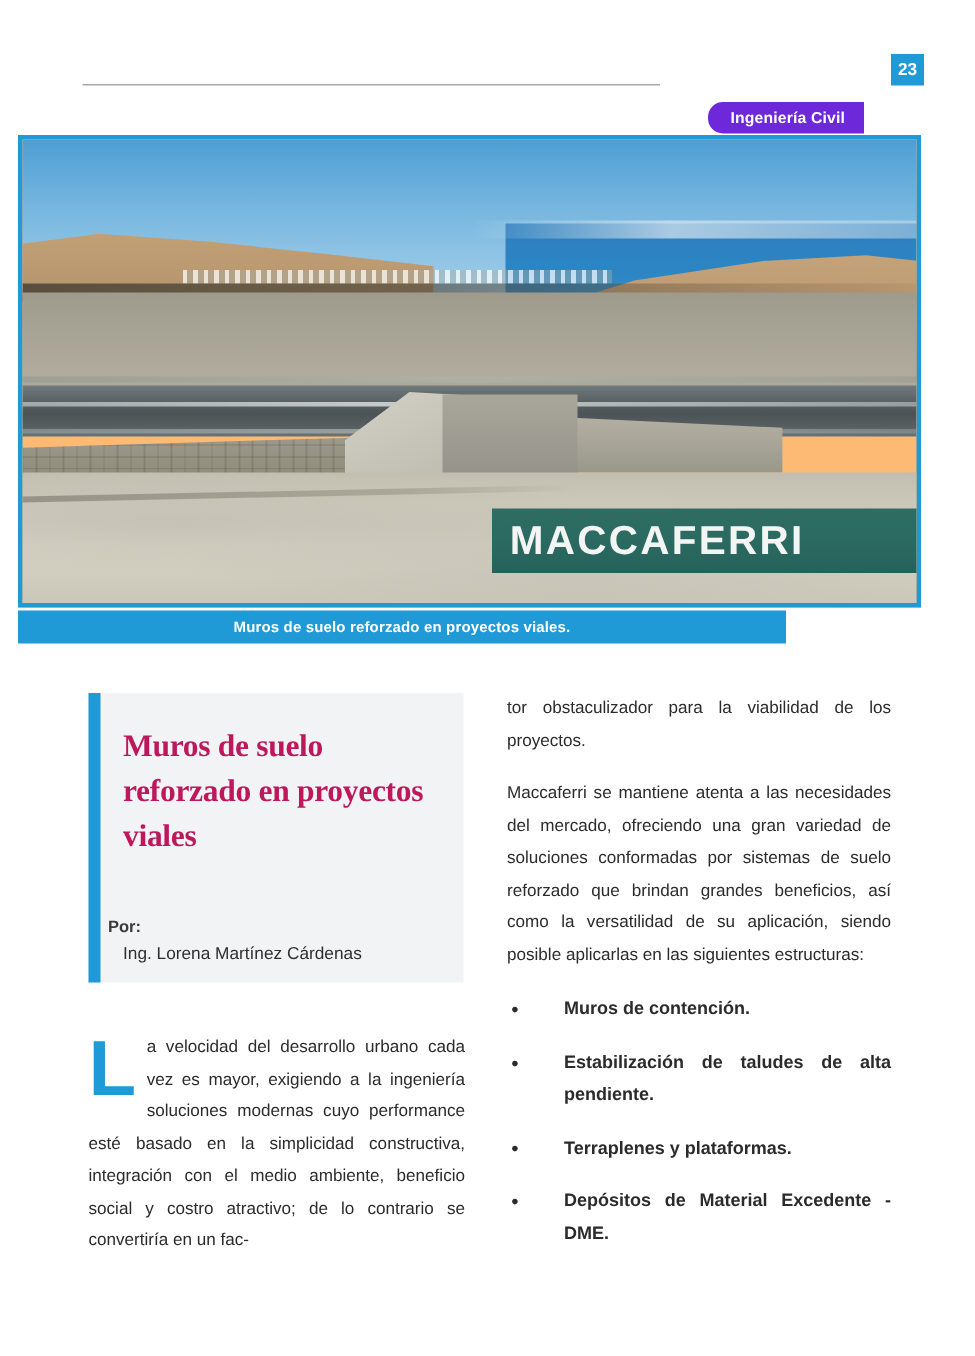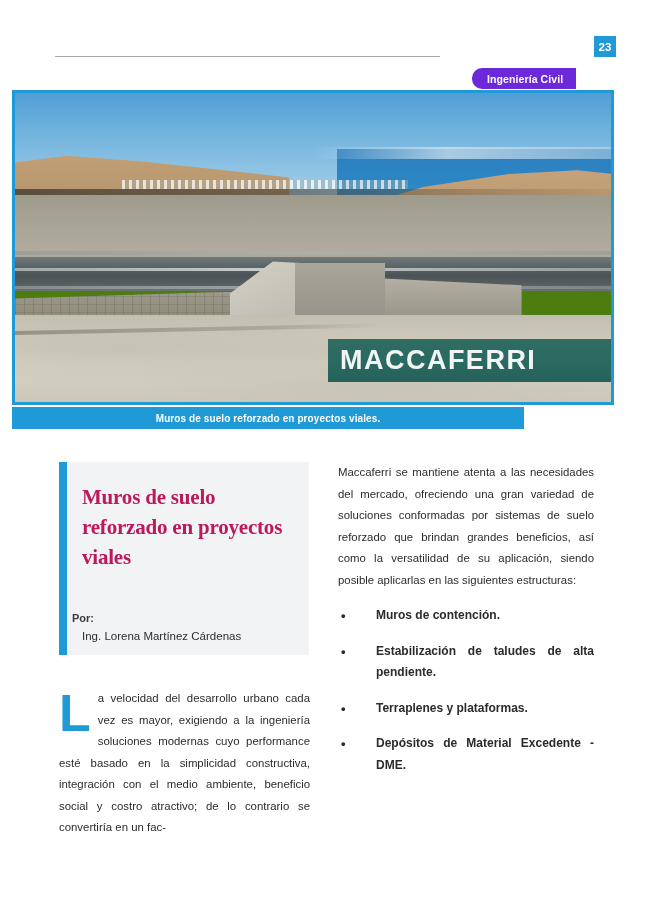--- a/index.html
+++ b/index.html
@@ -92,21 +92,21 @@
   
   .photo-frame {
     position: absolute;
     left: 12px;
     top: 90px;
     width: 602px;
     height: 315px;
     border: 3px solid #1f9ad6;
     box-sizing: border-box;
     overflow: hidden;
-    background: #4d7c0f;
+    background: #fdba74;
   }
   .photo-inner {
     position: absolute;
     inset: 0;
   }
   
   .ph-sky {
     position: absolute;
     left: 0; top: 0; width: 100%; height: 34%;
     background: linear-gradient(to bottom, #4f9ed4 0%, #6fb2dd 35%, #8cc2e4 70%, #a5cde6 100%);
@@ -491,20 +491,21 @@
   <div class="title-accent"></div>
   <div class="title-text">Muros de suelo reforzado en proyectos viales</div>
   <div class="byline-label">Por:</div>
   <div class="byline-name">Ing. Lorena Martínez Cárdenas</div>
 
   <div class="col-left">
     <p class="body-p dropcap-para"><span class="dropcap">L</span><span>a velocidad del desarrollo urbano cada vez es mayor, exigiendo a la ingeniería soluciones modernas cuyo performance esté basado en la simplicidad constructiva, integración con el medio ambiente, beneficio social y costro atractivo; de lo contrario se convertiría en un fac-</span></p>
   </div>
 
   <div class="col-right">
+    <p class="body-p">tor obstaculizador para la viabilidad de los proyectos.</p>
     <p class="body-p">Maccaferri se mantiene atenta a las necesidades del mercado, ofreciendo una gran variedad de soluciones conformadas por sistemas de suelo reforzado que brindan grandes beneficios, así como la versatilidad de su aplicación, siendo posible aplicarlas en las siguientes estructuras:</p>
     <ul class="bullet-list">
       <li class="bullet-item">Muros de contención.</li>
       <li class="bullet-item">Estabilización de taludes de alta pendiente.</li>
       <li class="bullet-item">Terraplenes y plataformas.</li>
       <li class="bullet-item">Depósitos de Material Excedente - DME.</li>
     </ul>
   </div>
 
 </div>

